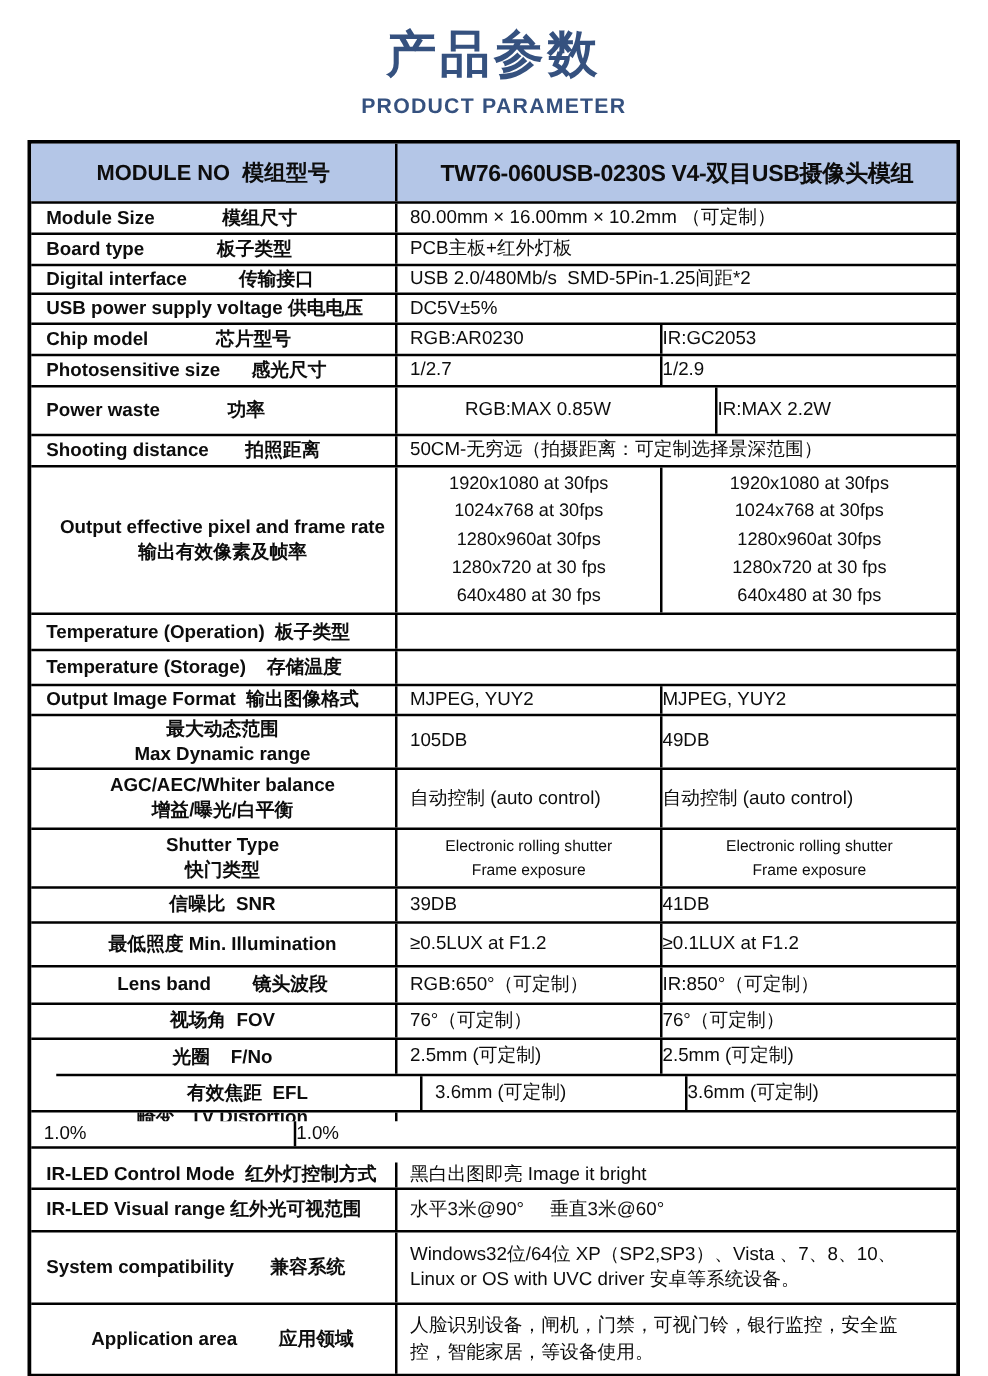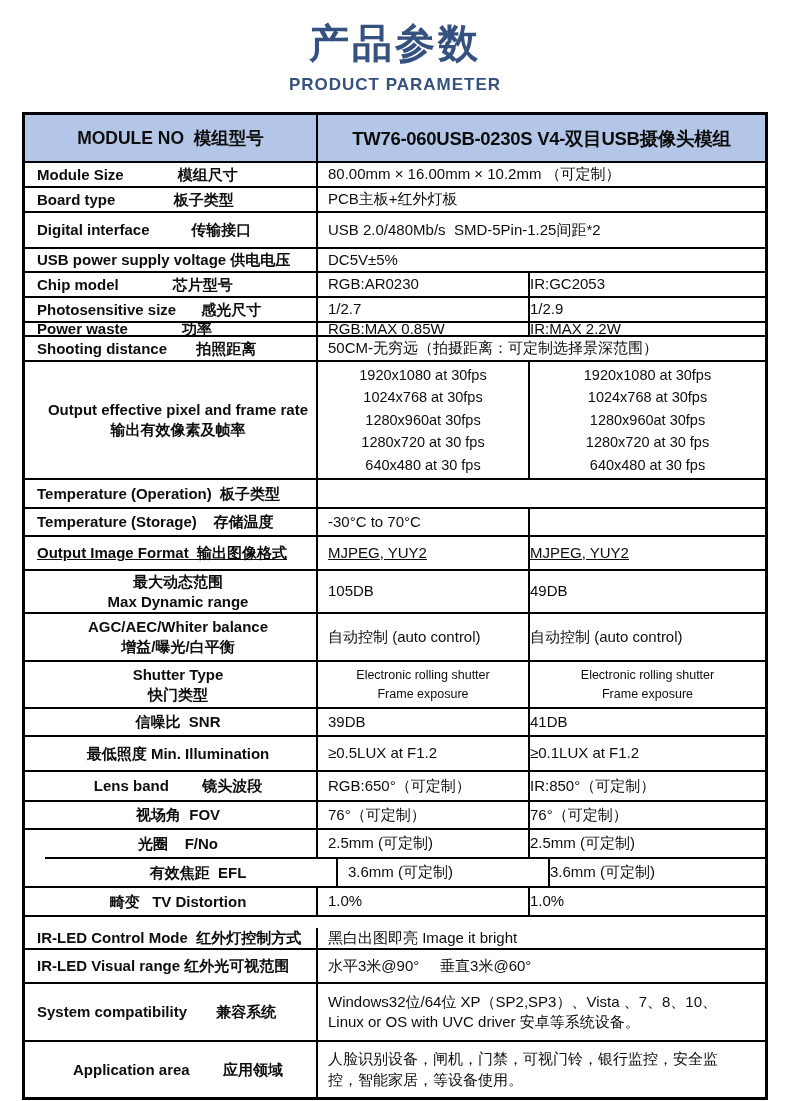--- a/index.html
+++ b/index.html
@@ -94,21 +94,21 @@
       <div class="spec-row" style="height: 25px;">
         <div class="label-cell label-left">
           <div class="line">Board type              板子类型</div>
         </div>
         <div class="values">
           <div class="vcell vspan v-left">
             <div class="line">PCB主板+红外灯板</div>
           </div>
         </div>
       </div>
-      <div class="spec-row" style="height: 36px;">
+      <div class="spec-row" style="height: 23px;">
         <div class="label-cell label-left">
           <div class="line">Digital interface          传输接口</div>
         </div>
         <div class="values">
           <div class="vcell vspan v-left">
             <div class="line">USB 2.0/480Mb/s  SMD-5Pin-1.25间距*2</div>
           </div>
         </div>
       </div>
       <div class="spec-row" style="height: 24px;">
@@ -140,21 +140,21 @@
         </div>
         <div class="values">
           <div class="vcell c1 v-left">
             <div class="line">1/2.7</div>
           </div>
           <div class="vcell c2 v-left-indent">
             <div class="line">1/2.9</div>
           </div>
         </div>
       </div>
-      <div class="spec-row" style="height: 14px;">
+      <div class="spec-row" style="height: 39px; gap: 44px;">
         <div class="label-cell label-left">
           <div class="line">Power waste             功率</div>
         </div>
         <div class="values">
           <div class="vcell c1 v-left">
             <div class="line">RGB:MAX 0.85W</div>
           </div>
           <div class="vcell c2 v-left-indent">
             <div class="line">IR:MAX 2.2W</div>
           </div>
@@ -194,30 +194,22 @@
       </div>
       <div class="spec-row" style="height: 29px;">
         <div class="label-cell label-left">
           <div class="line">Temperature (Operation)  板子类型</div>
         </div>
       </div>
       <div class="spec-row" style="height: 28px;">
         <div class="label-cell label-left">
           <div class="line">Temperature (Storage)    存储温度</div>
         </div>
-        <div class="values">
-          <div class="vcell c1 v-left">
-            <div class="line">-30°C to 70°C</div>
-          </div>
-          <div class="vcell c2 v-left-indent">
-            <div class="line"></div>
-          </div>
-        </div>
-      </div>
-      <div class="spec-row" style="height: 34px; text-decoration: underline;">
+      </div>
+      <div class="spec-row" style="height: 24px;">
         <div class="label-cell label-left">
           <div class="line">Output Image Format  输出图像格式</div>
         </div>
         <div class="values">
           <div class="vcell c1 v-left">
             <div class="line">MJPEG, YUY2</div>
           </div>
           <div class="vcell c2 v-left-indent">
             <div class="line">MJPEG, YUY2</div>
           </div>
@@ -338,21 +330,21 @@
         </div>
         <div class="values">
           <div class="vcell c1 v-left">
             <div class="line">3.6mm (可定制)</div>
           </div>
           <div class="vcell c2 v-left-indent">
             <div class="line">3.6mm (可定制)</div>
           </div>
         </div>
       </div>
-      <div class="spec-row" style="height: 29px;">
+      <div class="spec-row" style="height: 29px; flex-direction: column;">
         <div class="label-cell label-center">
           <div class="line">畸变   TV Distortion</div>
         </div>
         <div class="values">
           <div class="vcell c1 v-left">
             <div class="line">1.0%</div>
           </div>
           <div class="vcell c2 v-left-indent">
             <div class="line">1.0%</div>
           </div>

